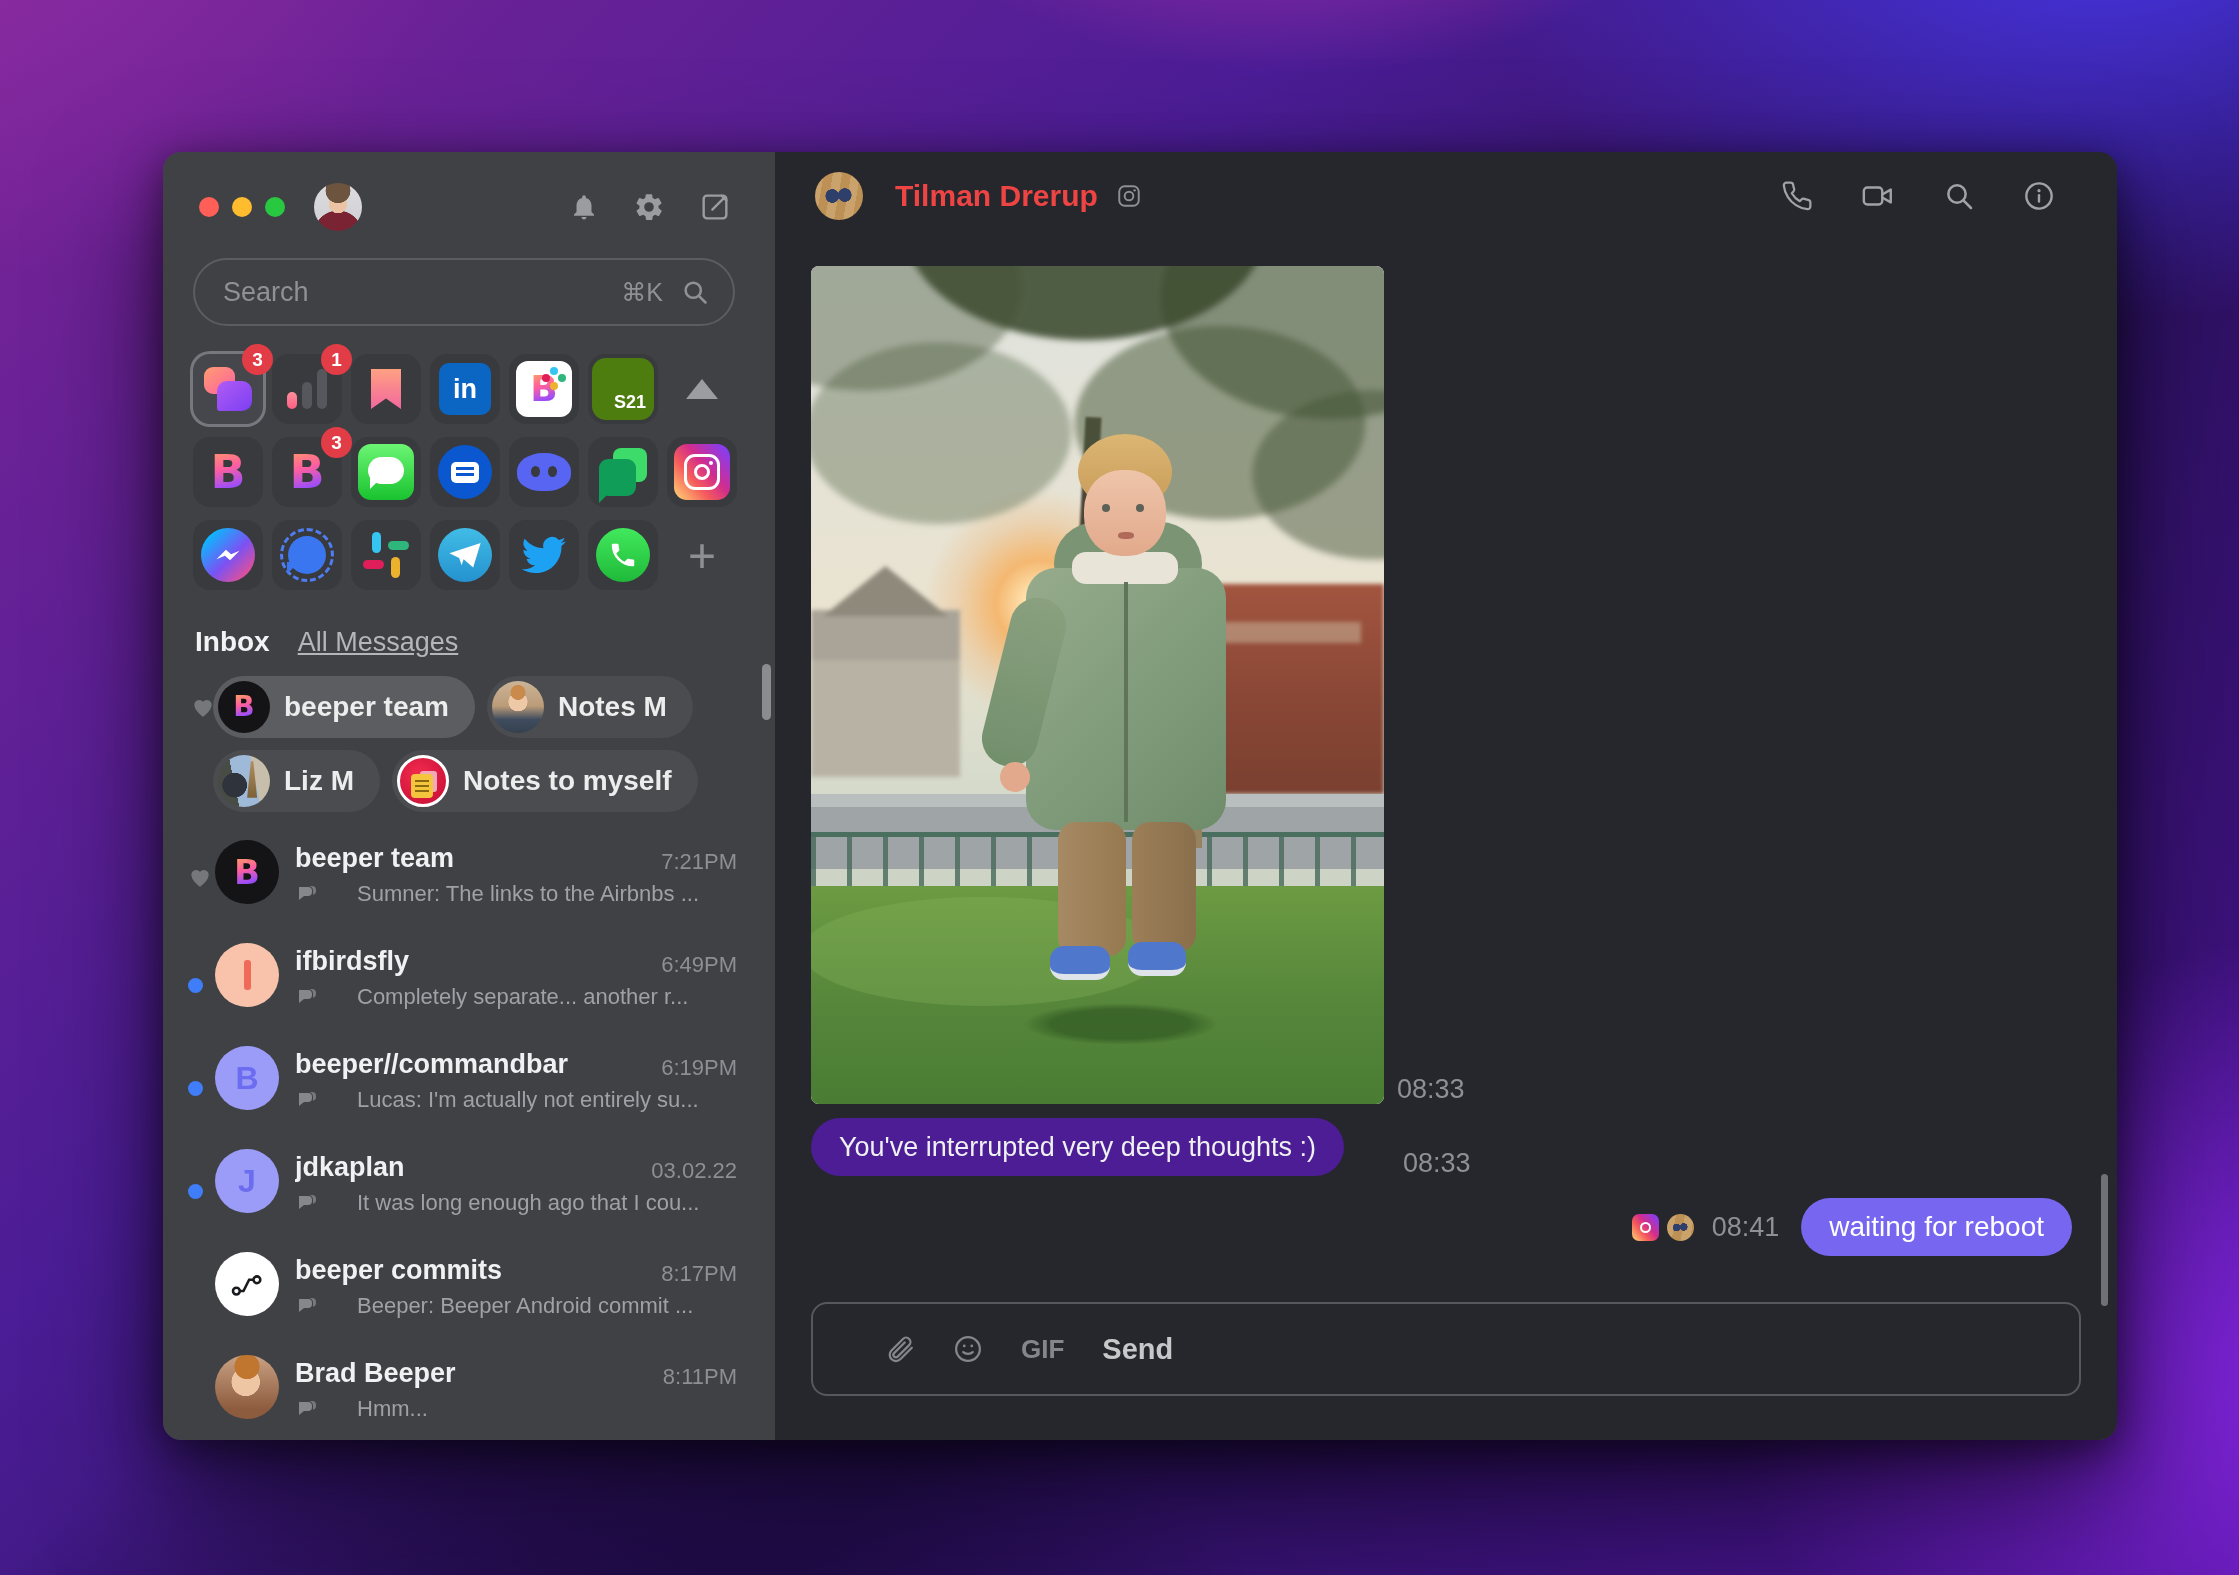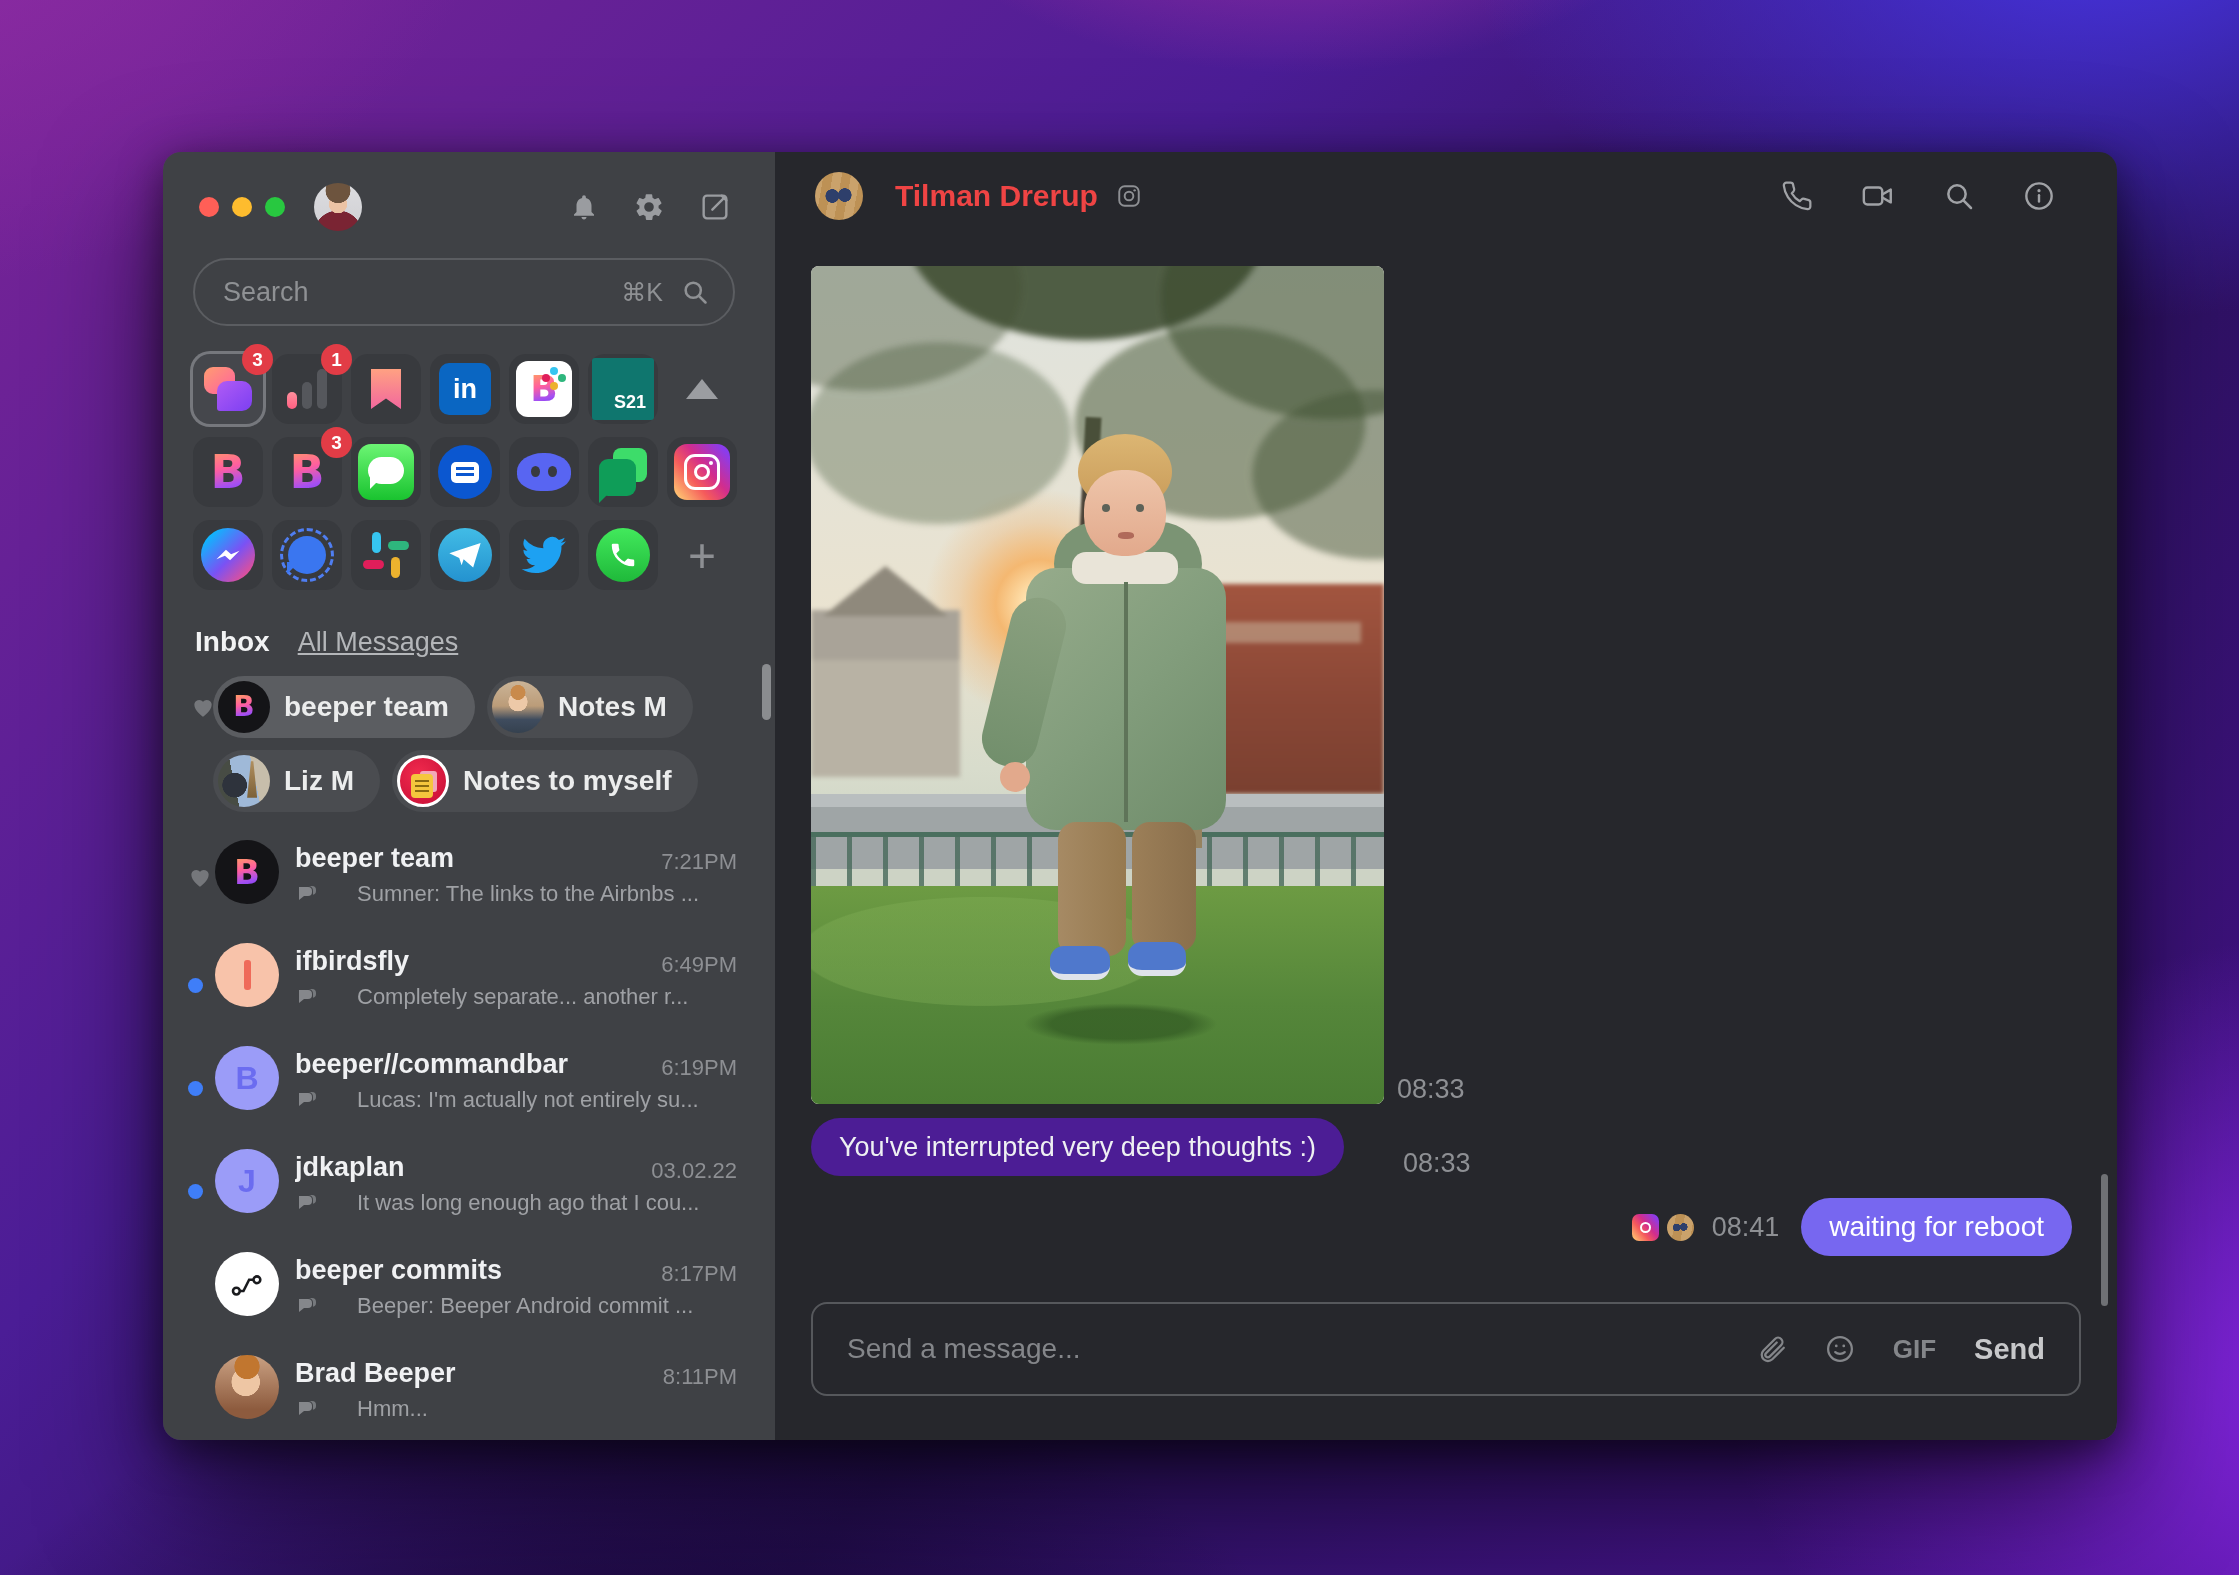--- a/index.html
+++ b/index.html
@@ -67,21 +67,21 @@
   .ic-linkedin { width:52px; height:52px; border-radius:10px; background:#0a66c2; color:#fff;
     font-weight:700; font-size:27px; display:flex; align-items:center; justify-content:center; }
   .ic-bslack { width:56px; height:56px; border-radius:12px; background:#fff; position:relative;
     display:flex; align-items:center; justify-content:center; }
   .ic-bslack .bletter { font-size:36px; }
   .ic-bslack i { position:absolute; width:8px; height:8px; border-radius:4px; }
   .ic-bslack .d1{ top:6px; right:14px; background:#36C5F0; }
   .ic-bslack .d2{ top:13px; right:6px;  background:#2EB67D; }
   .ic-bslack .d3{ top:21px; right:14px; background:#ECB22E; }
   .ic-bslack .d4{ top:13px; right:22px; background:#E01E5A; }
-  .ic-s21 { width:62px; height:62px; border-radius:3px; background:#0f766e; position:relative; }
+  .ic-s21 { width:62px; height:62px; border-radius:14px; background:#4d7c0f; position:relative; }
   .ic-s21 span { position:absolute; right:8px; bottom:7px; color:#fff; font-weight:700; font-size:18px; }
   .ic-beeper .bletter { font-size:46px; }
   .ic-imessage { width:56px; height:56px; border-radius:13px;
     background:linear-gradient(180deg,#6cf574,#19c32f); position:relative; }
   .ic-imessage .bub { position:absolute; left:10px; top:13px; width:36px; height:27px;
     background:#fff; border-radius:14px; }
   .ic-imessage .bub::after { content:""; position:absolute; left:2px; bottom:-5px;
     border:7px solid transparent; border-top-color:#fff; border-left-color:#fff; }
   .ic-android { width:54px; height:54px; border-radius:50%; background:#0b57d0;
     display:flex; align-items:center; justify-content:center; }
@@ -663,21 +663,20 @@
             <span class="lens"></span>
           </span>
         <span class="mini-av av-tilman"></span>
         <span class="ts-out">08:41</span>
         <span class="bubble-out">waiting for reboot</span>
       </div>
 
       <span class="ch-scroll"></span>
 
       <div class="composer">
-        <input placeholder="Send a message..." style="">
         <span class="cmp-ic">
           <svg width="30" height="30" viewBox="0 0 24 24" fill="none" stroke="currentColor" stroke-width="1.8" stroke-linecap="round" stroke-linejoin="round">
               <path d="M21.44 11.05l-9.19 9.19a5 5 0 0 1-7.07-7.07l9.19-9.19a3.5 3.5 0 0 1 4.95 4.95l-9.2 9.19a2 2 0 0 1-2.83-2.83l8.49-8.48"></path>
             </svg>
         </span>
         <span class="cmp-ic">
           <svg width="30" height="30" viewBox="0 0 24 24" fill="none" stroke="currentColor" stroke-width="1.8" stroke-linecap="round">
               <circle cx="12" cy="12" r="9.5"></circle>
               <path d="M8.2 14.5a4.8 3.6 0 0 0 7.6 0"></path>
               <circle cx="9" cy="9.5" r="1.1" fill="currentColor" stroke="none"></circle>

